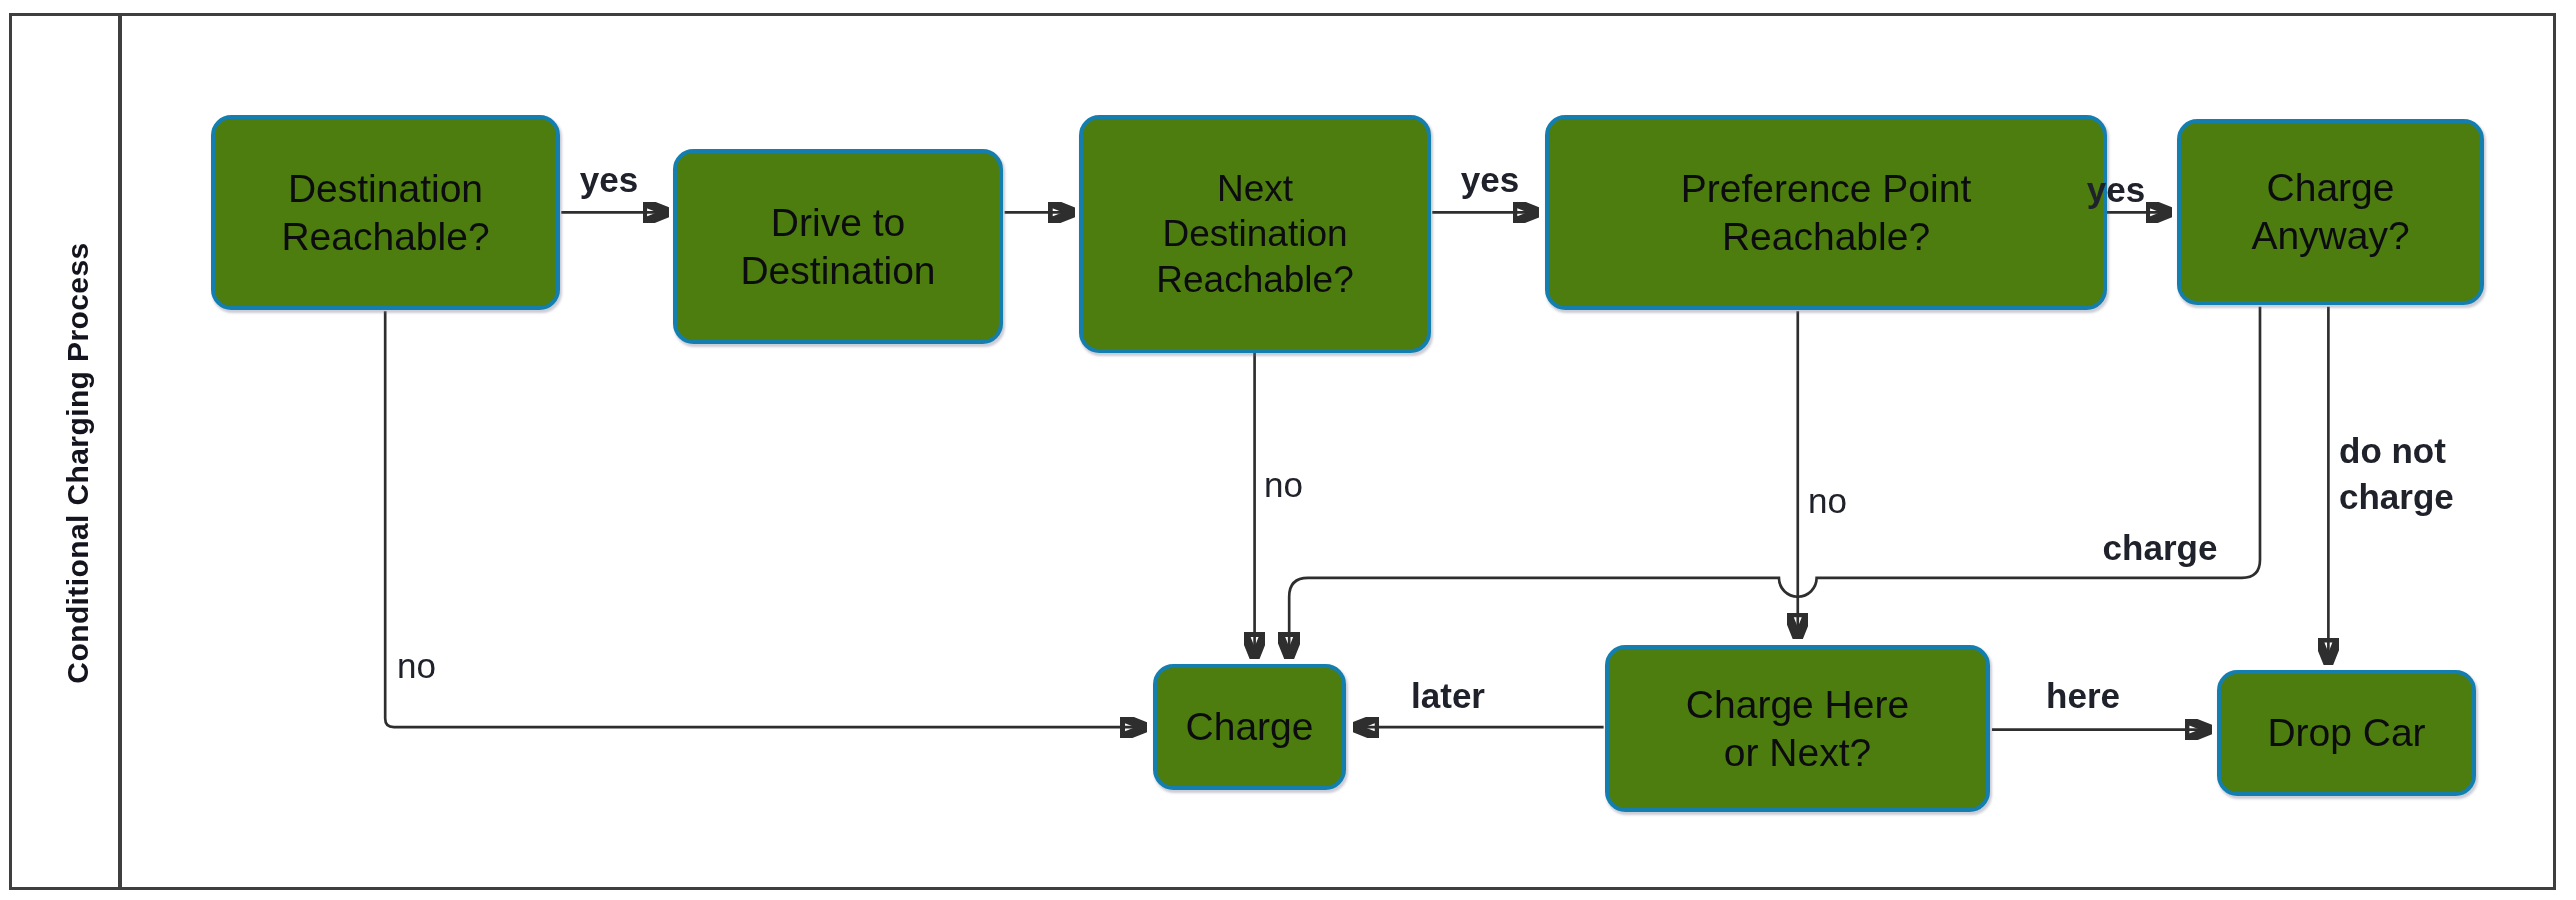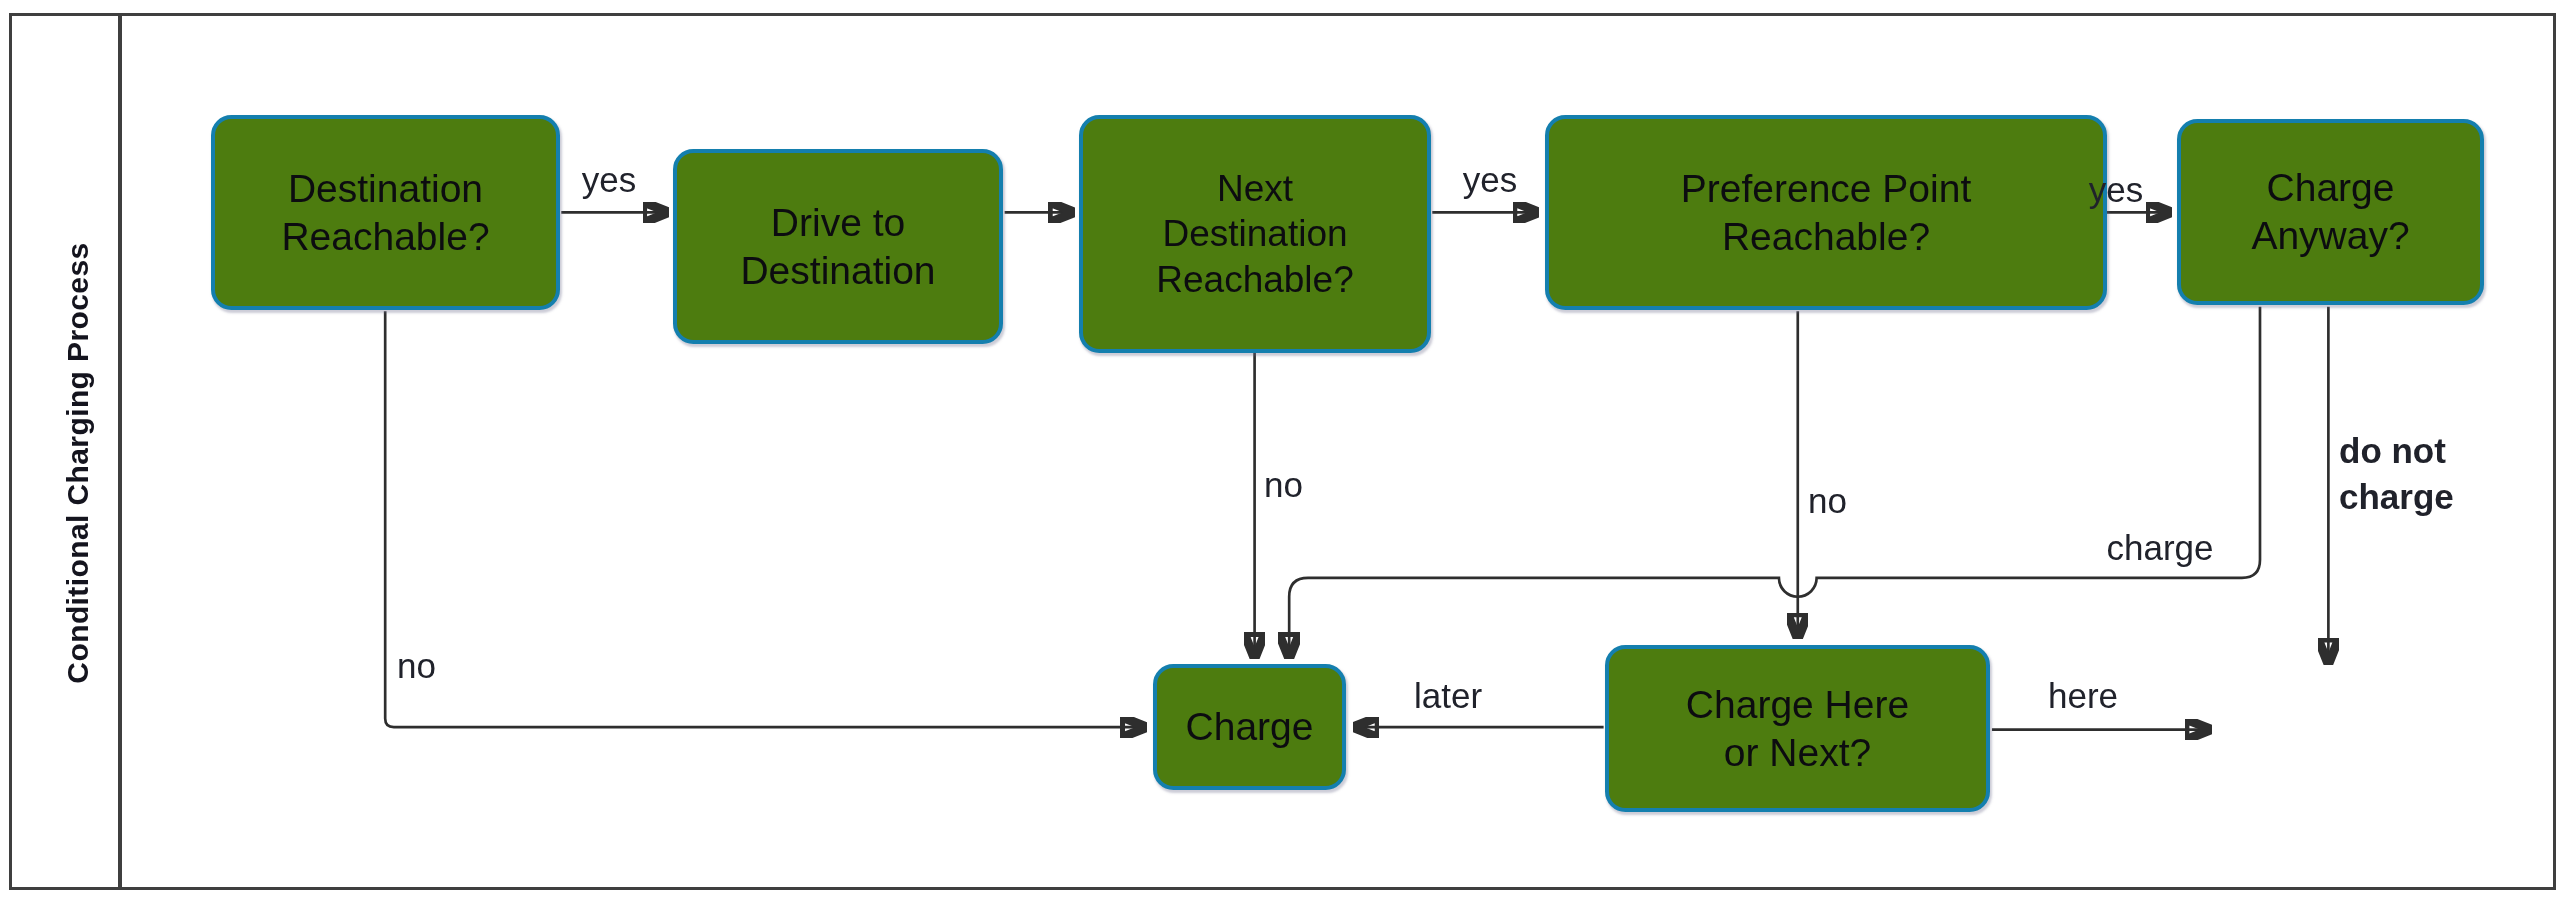--- a/index.html
+++ b/index.html
@@ -86,21 +86,21 @@
     fill: none;
   }
   
   .edge-label {
     position: absolute;
     color: #20222b;
     font-size: 35px;
     line-height: 1.3;
     white-space: pre-line;
   }
-  .edge-label.centered { transform: translateX(-50%); }
+  .edge-label.centered { transform: translateX(-50%); font-weight: bold; }
   #label-yes-1   { left: 609px;  top: 157px; }
   #label-yes-2   { left: 1490px; top: 157px; }
   #label-yes-3   { left: 2116px; top: 167px; }
   #label-no-1    { left: 397px;  top: 643px; }
   #label-no-2    { left: 1264px; top: 462px; }
   #label-no-3    { left: 1808px; top: 478px; }
   #label-charge  { left: 2160px; top: 525px; }
   #label-do-not-charge { left: 2339px; top: 428px; font-weight: bold; }
   #label-here    { left: 1448px; top: 673px; }
   #label-later   { left: 2083px; top: 673px; }
@@ -157,20 +157,23 @@
     <span>Charge
 Anyway?</span>
   </div>
   <div class="node" id="node-charge">
     <span>Charge</span>
   </div>
   <div class="node" id="node-charge-here-or-later">
     <span>Charge Here
 or Next?</span>
   </div>
+  <div class="node" id="node-drop-car">
+    <span>Drop Car</span>
+  </div>
 
   <div class="edge-label centered" id="label-yes-1">yes</div>
   <div class="edge-label centered" id="label-yes-2">yes</div>
   <div class="edge-label centered" id="label-yes-3">yes</div>
   <div class="edge-label" id="label-no-1">no</div>
   <div class="edge-label" id="label-no-2">no</div>
   <div class="edge-label" id="label-no-3">no</div>
   <div class="edge-label centered" id="label-charge">charge</div>
   <div class="edge-label" id="label-do-not-charge">do not
 charge</div>

